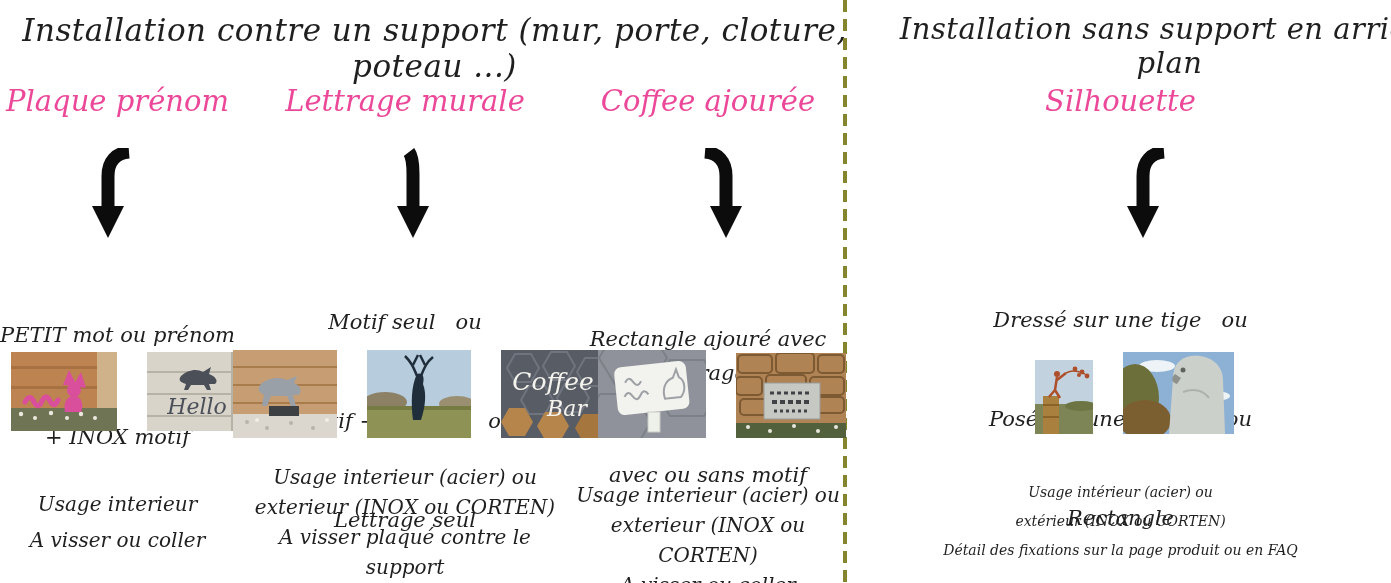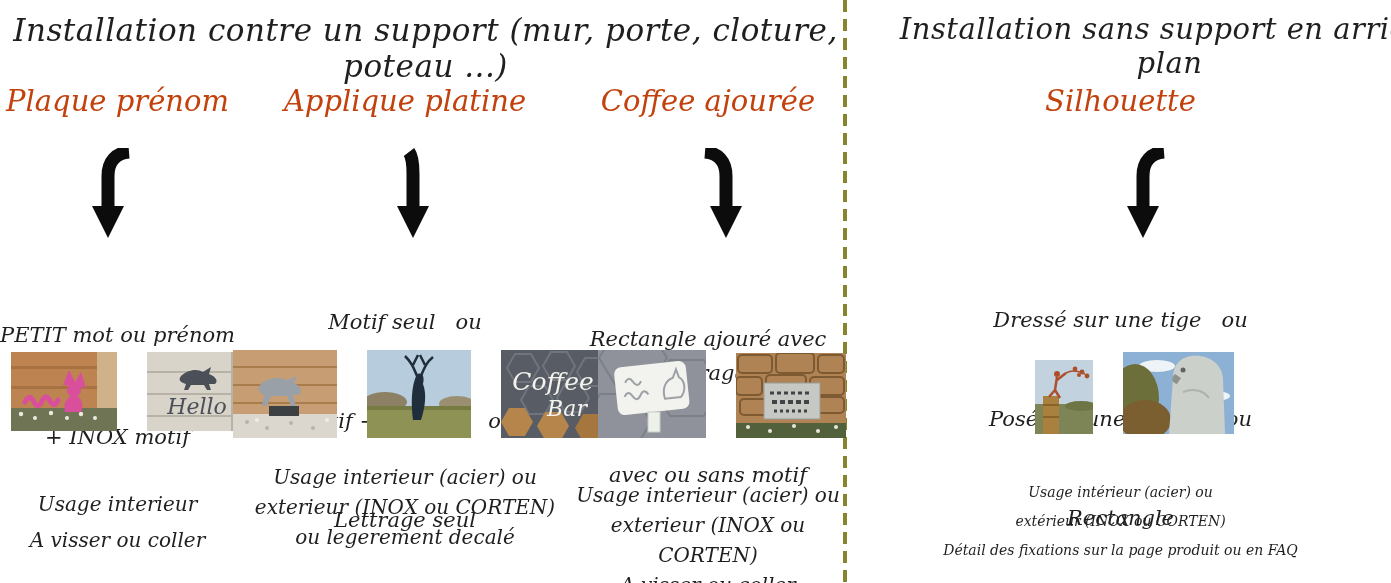--- a/index.html
+++ b/index.html
@@ -1,27 +1,27 @@
 <!DOCTYPE html>
 <html><head>
 <meta charset="utf-8">
 <style>
   html,body{margin:0;padding:0;background:#ffffff;}
   .canvas{
     position:relative;width:1391px;height:583px;background:#ffffff;overflow:hidden;
     font-family:"DejaVu Serif",serif;font-style:italic;color:#1f1f1f;
   }
   .section-title{position:absolute;top:12px;margin:0;font-weight:normal;text-align:center;letter-spacing:.5px;}
-  .section-title.left{left:3px;width:845px;font-size:31px;}
+  .section-title.left{left:12px;width:845px;font-size:31px;}
   .section-title.right{left:899px;width:541px;font-size:29px;}
   .divider{position:absolute;left:843px;top:0;width:4px;height:583px;
     background:repeating-linear-gradient(to bottom,#85852e 0 12px,transparent 12px 19px);}
   .col{position:absolute;top:0;height:583px;}
   .col-heading{position:absolute;top:84px;left:0;width:100%;margin:0;text-align:center;
-    font-weight:normal;font-size:29px;color:#c2410c;}
+    font-weight:normal;font-size:29px;color:#ec4899;}
   .arrow{position:absolute;top:148px;}
   .desc{position:absolute;left:0;width:100%;text-align:center;font-size:21px;line-height:34px;white-space:pre-wrap;}
   .usage{position:absolute;left:0;width:100%;text-align:center;font-size:20px;}
   .photos{position:absolute;top:350px;left:0;width:100%;display:flex;justify-content:center;align-items:flex-end;gap:2px;}
   .photo{font-style:normal;line-height:0;padding-left:28px;}
   .photo svg{display:block;}
 </style>
 </head>
 <body>
 
@@ -75,21 +75,21 @@
         </svg>
       </div>
     </div>
     <div class="usage" style="top:486px;line-height:36px">
       <div>Usage interieur</div>
       <div>A visser ou coller</div>
     </div>
   </div>
 
   <div class="col" style="left:240px;width:330px">
-    <h2 class="col-heading">Applique platine</h2>
+    <h2 class="col-heading">Lettrage murale</h2>
     <svg class="arrow" style="left:145px" width="54" height="96" viewBox="0 0 54 96">
       <path d="M24,4 C27,8 28,14 28,26 L28,62" fill="none" stroke="#0c0c0c" stroke-width="13"></path>
       <polygon points="12,58 44,58 28,90" fill="#0c0c0c"></polygon>
     </svg>
     <div class="desc" style="top:240px;line-height:33px">
       <div>Motif seul &nbsp; ou</div>
       <div>Motif + lettrage &nbsp; ou</div>
       <div>Lettrage seul</div>
     </div>
     <div class="photos">
@@ -138,20 +138,21 @@
           <polygon points="44,62 60,62 68,76 60,90 44,90 36,76" fill="#b5854c"></polygon>
           <polygon points="82,64 98,64 106,78 98,92 82,92 74,78" fill="#a5763e"></polygon>
           <text x="52" y="40" text-anchor="middle" font-size="25" font-style="italic" font-family="DejaVu Serif, serif" fill="#f4f3ee">Coffee</text>
           <text x="66" y="66" text-anchor="middle" font-size="22" font-style="italic" font-family="DejaVu Serif, serif" fill="#f4f3ee">Bar</text>
         </svg>
       </div>
     </div>
     <div class="usage" style="top:462px;line-height:30px">
       <div>Usage interieur (acier) ou</div>
       <div>exterieur (INOX ou CORTEN)</div>
+      <div>A visser plaqué contre le support</div>
       <div>ou legerement decalé</div>
     </div>
   </div>
 
   <div class="col" style="left:573px;width:270px">
     <h2 class="col-heading">Coffee ajourée</h2>
     <svg class="arrow" style="left:124px" width="54" height="96" viewBox="0 0 54 96">
       <path d="M8,4 C21,5 29,13 29,28 L29,62" fill="none" stroke="#0c0c0c" stroke-width="13"></path>
       <polygon points="13,58 45,58 29,90" fill="#0c0c0c"></polygon>
     </svg>

